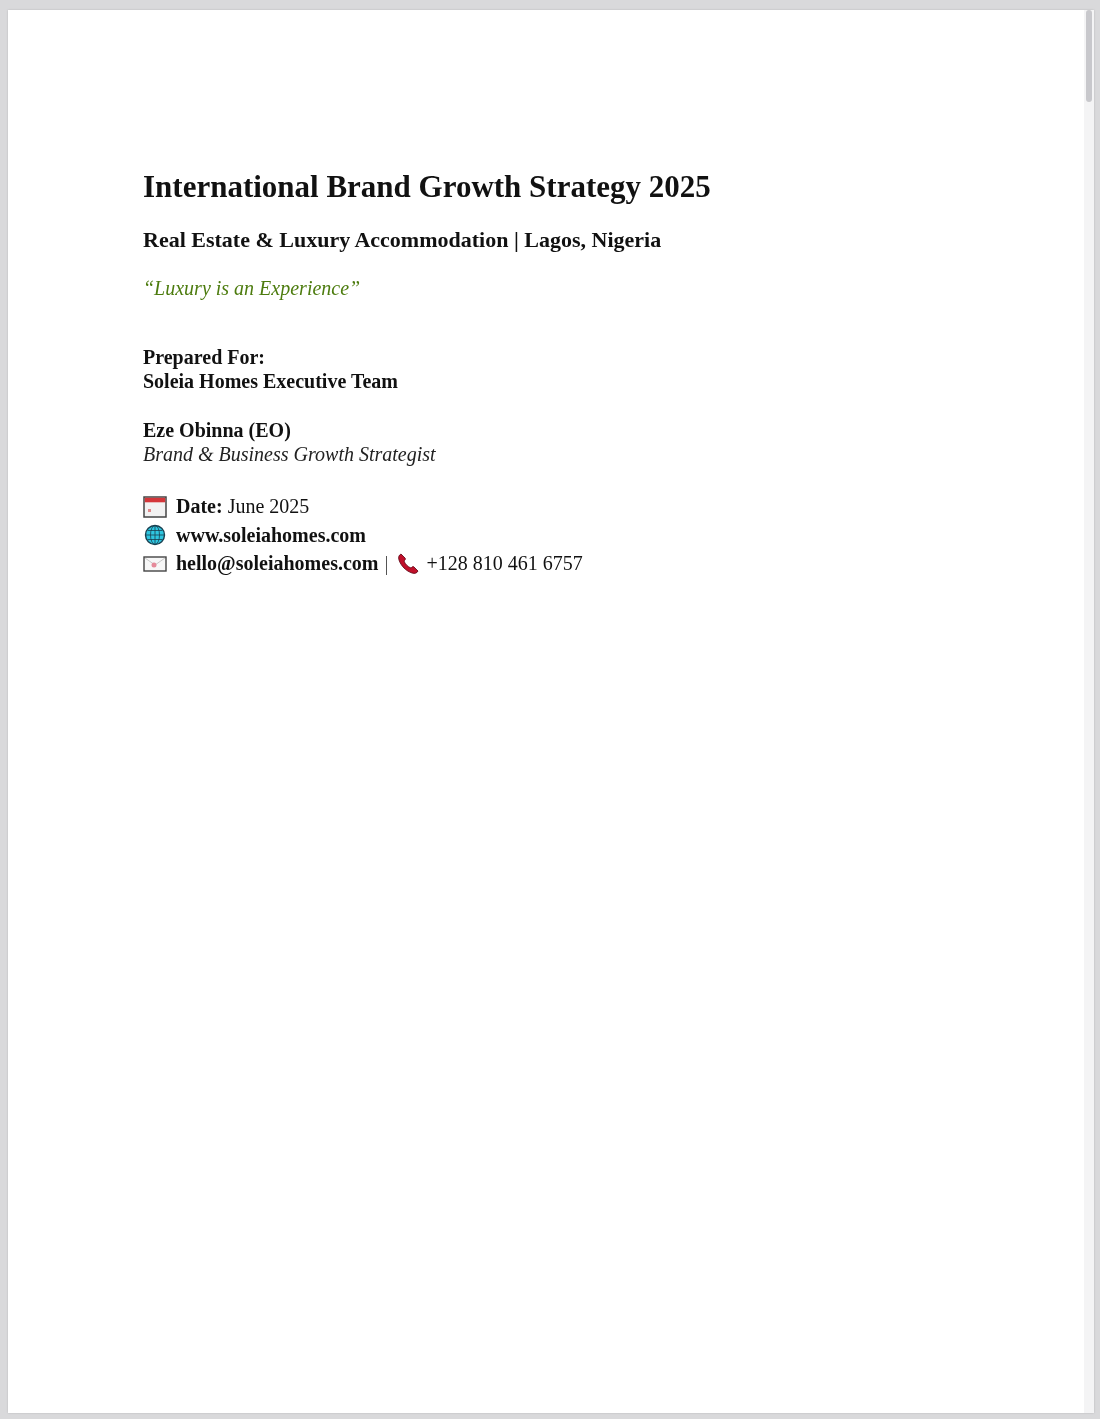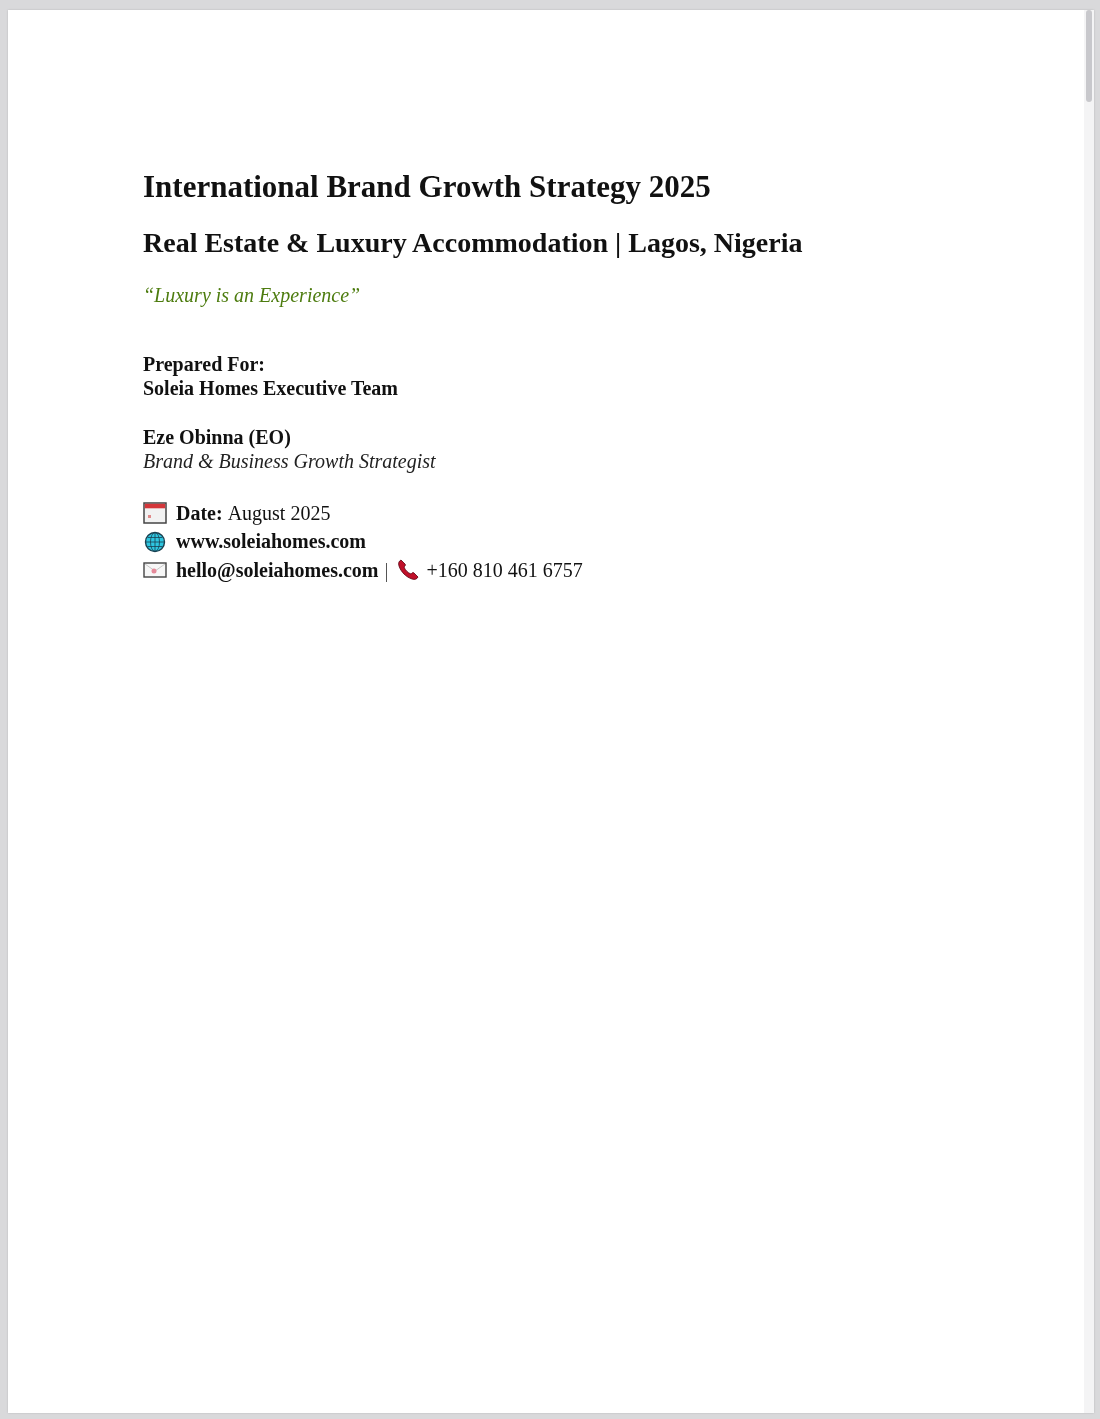--- a/index.html
+++ b/index.html
@@ -66,21 +66,21 @@
       line-height: 1;
       margin-top: 2px;
     }
     .doc-title {
       font-size: 31px;
       font-weight: bold;
       margin-top: 20px;
       line-height: 1.1;
     }
     .doc-subtitle {
-      font-size: 28px;
+      font-size: 22px;
       font-weight: bold;
       margin-top: 24px;
       line-height: 1.1;
     }
     .tagline {
       font-size: 20px;
       font-style: italic;
       margin-top: 25px;
       color: #4d7c0f;
       line-height: 1.1;
@@ -146,42 +146,42 @@
       <div class="role">Brand &amp; Business Growth Strategist</div>
     </div>
 
     <div class="contacts">
       <div class="contact-row">
         <svg class="c-icon" viewBox="0 0 24 22">
           <rect x="1" y="1" width="22" height="20" fill="#f2f2f2" stroke="#444" stroke-width="1.5"></rect>
           <rect x="1.8" y="1.8" width="20.4" height="4.5" fill="#d4363a"></rect>
           <rect x="5" y="13" width="3" height="3" fill="#e08a8a"></rect>
         </svg>
-        <span class="bold">Date:</span>&nbsp;<span>August 2025</span>
+        <span class="bold">Date:</span>&nbsp;<span>June 2025</span>
       </div>
       <div class="contact-row">
         <svg class="c-icon" viewBox="0 0 24 22">
           <circle cx="12" cy="11" r="9.5" fill="#2ec6e0" stroke="#1a4050" stroke-width="1.4"></circle>
           <path d="M3 11 H21 M12 1.5 V20.5 M5 6.5 H19 M5 15.5 H19" stroke="#1a4050" stroke-width="0.8" fill="none"></path>
           <ellipse cx="12" cy="11" rx="4.5" ry="9.5" fill="none" stroke="#1a4050" stroke-width="0.8"></ellipse>
         </svg>
         <a class="bold" style="color:#111;text-decoration:none;">www.soleiahomes.com</a>
       </div>
       <div class="contact-row">
         <svg class="c-icon" viewBox="0 0 24 22">
           <rect x="1" y="4" width="22" height="14" fill="#f7f7f7" stroke="#444" stroke-width="1.4"></rect>
           <path d="M2 5 L12 12 L22 5" stroke="#bbb" stroke-width="0.8" fill="none"></path>
           <circle cx="11" cy="12" r="2.5" fill="#e58a9a"></circle>
         </svg>
         <a class="bold" style="color:#111;text-decoration:none;">hello@soleiahomes.com</a>
         <span class="sep">|</span>
         <svg class="phone-icon" viewBox="0 0 24 24">
           <path d="M5 2 C3 3 2 5 3 8 C5 14 10 19 16 21 C19 22 21 21 22 19 L18 15 C17 14 16 15 15 16 C12 15 9 12 8 9 C9 8 10 7 9 6 Z" fill="#c0102a" stroke="#5a0010" stroke-width="0.8"></path>
         </svg>
-        <span>+160 810 461 6757</span>
+        <span>+128 810 461 6757</span>
       </div>
     </div>
 
   </div>
 </div>
 
 <div class="scroll-track">
   <div class="scroll-thumb"></div>
 </div>
 

